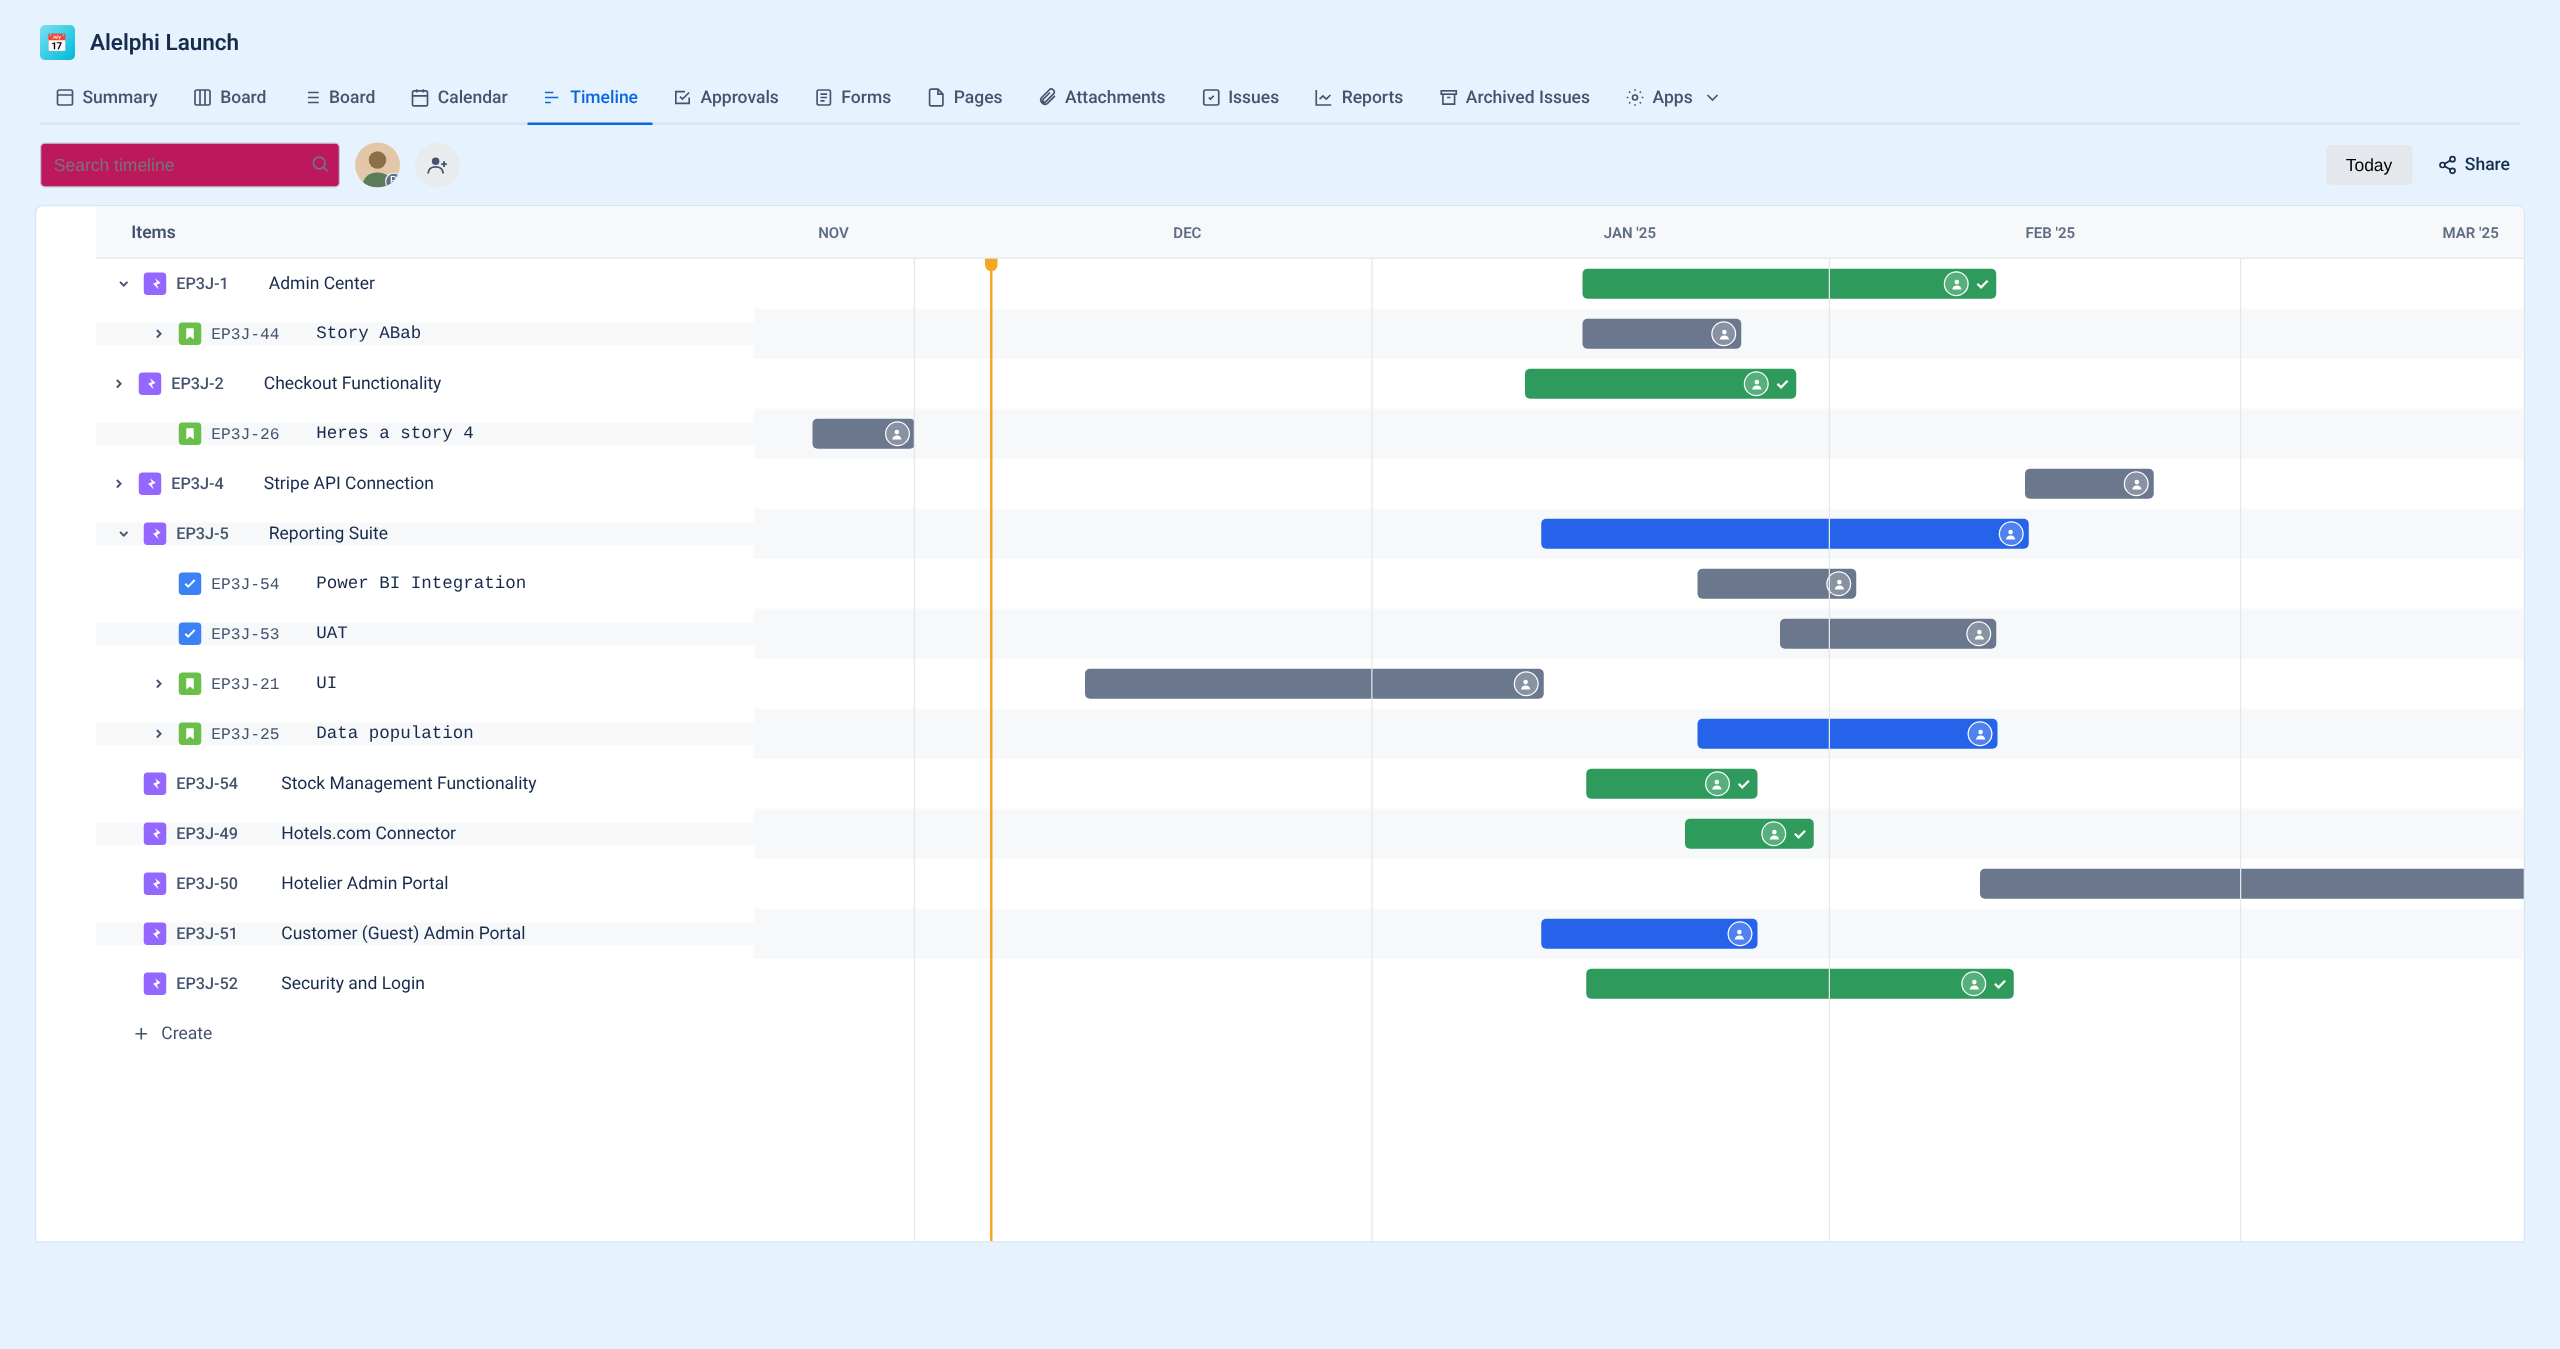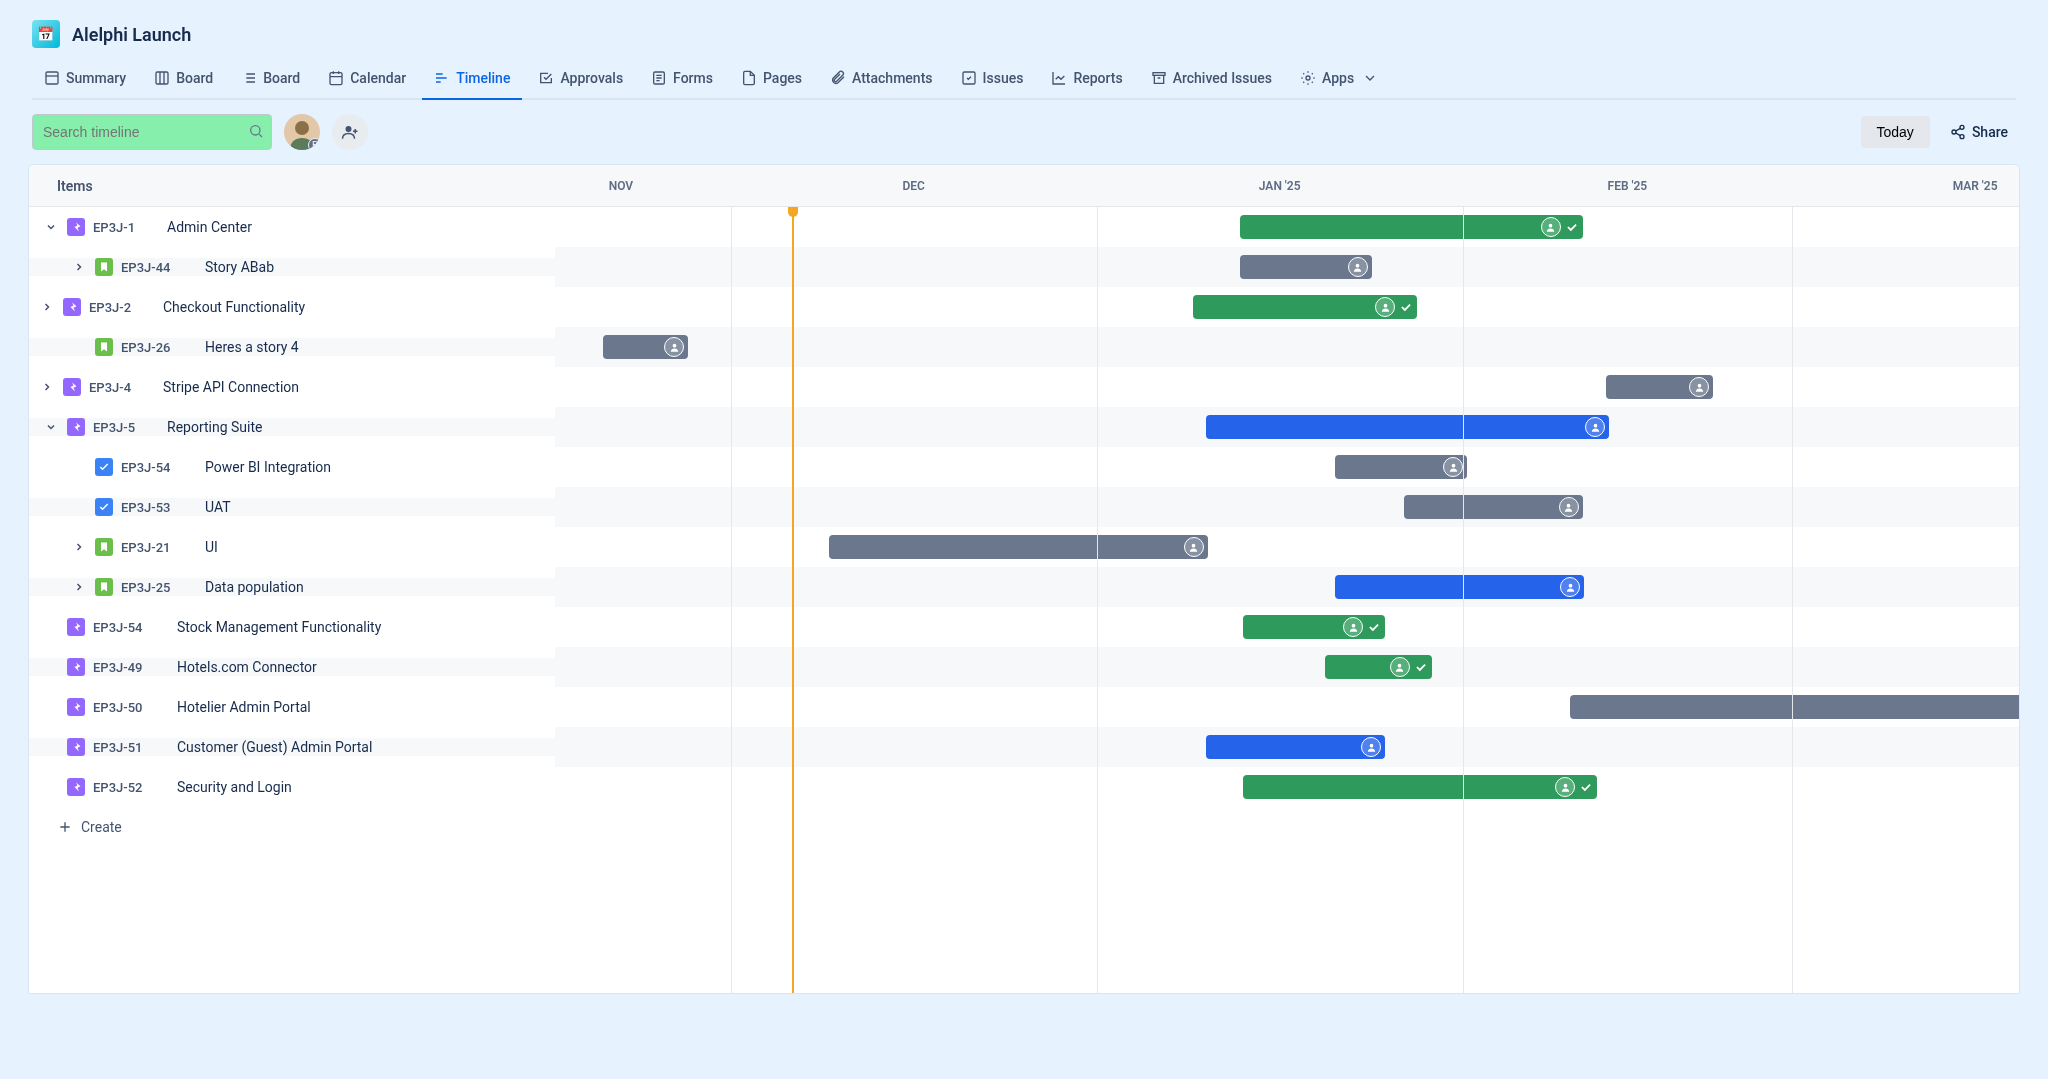--- a/index.html
+++ b/index.html
@@ -8,30 +8,30 @@
 .header { padding: 20px 32px 0 32px; }
 .title-row { display: flex; align-items: center; gap: 12px; margin-bottom: 12px; }
 .project-icon { width: 28px; height: 28px; border-radius: 4px; background: linear-gradient(135deg,#79e2f2,#00b8d9); display:flex; align-items:center; justify-content:center; font-size:14px;}
 .project-title { font-size: 18px; font-weight: 600; }
 .tabs { display: flex; gap: 4px; border-bottom: 2px solid #d6e6f5; }
 .tab { display: flex; align-items: center; gap: 6px; padding: 10px 12px 12px; color:#44546F; font-weight:500; cursor:pointer; border-bottom: 2px solid transparent; margin-bottom:-2px;}
 .tab.active { color:#0c66e4; border-bottom-color:#0c66e4; }
 .tab svg { width:16px; height:16px; }
 .toolbar { display:flex; align-items:center; padding: 14px 32px; gap: 12px; }
 .search-wrap { position:relative; }
-.search { width: 240px; height: 36px; border:1px solid #c1c7d0; border-radius:4px; padding:0 30px 0 10px; background:#86efac; font-size:14px; }
+.search { width: 240px; height: 36px; border:1px solid #c1c7d0; border-radius:4px; padding:0 30px 0 10px; background:#be185d; font-size:14px; }
 .search-icon { position:absolute; right:8px; top:9px; color:#6b778c; }
 .avatar { width:36px; height:36px; border-radius:50%; background:#e2c7a8; display:flex; align-items:center; justify-content:center; overflow:hidden; position:relative; }
 .avatar-badge { position:absolute; bottom:-2px; right:-2px; background:#626f86; color:#fff; font-size:10px; width:14px; height:14px; border-radius:50%; display:flex; align-items:center; justify-content:center; border:1px solid #e6f2fd;}
 .add-person { width:36px; height:36px; border-radius:50%; background:#e9ecef; display:flex; align-items:center; justify-content:center; color:#44546F; cursor:pointer;}
 .toolbar-right { margin-left:auto; display:flex; gap:12px; align-items:center; }
 .btn-today { background:#e4e7ec; border:none; padding:8px 16px; border-radius:4px; font-weight:500; cursor:pointer; font-size:14px; }
 .btn-share { display:flex; align-items:center; gap:6px; font-weight:500; cursor:pointer; padding:8px 8px; }
 
-.timeline-wrap { margin: 0 28px; background:#fff; border:1px solid #d6e6f5; border-radius:6px 6px 0 0; overflow:hidden; height: 830px; position:relative;}
+.timeline-wrap { margin: 0 28px; background:#fff; border:1px solid #d6e6f5; border-radius:6px 6px 0 0; overflow:hidden; height: 830px; position:relative;padding-left:48px;}
 .grid-head { display:flex; height:42px; border-bottom:1px solid #e4e7ec; background:#f7f8fa; }
 .items-col { width:526px; flex-shrink:0; padding:0 28px; display:flex; align-items:center; font-weight:600; color:#44546F; }
 .time-col { flex:1; position:relative; }
 .month-label { position:absolute; top:0; height:42px; display:flex; align-items:center; justify-content:center; font-size:12px; font-weight:600; color:#5e6c84; }
 .vline { position:absolute; top:0; bottom:0; width:1px; background:#e4e7ec; }
 .today-line { position:absolute; top:0; bottom:0; width:2px; background:#f5a623; z-index:3;}
 .today-marker { position:absolute; top:0; width:10px; height:10px; background:#f5a623; border-radius:0 0 50% 50%; transform:translateX(-4px); z-index:4;}
 
 .rows { position:relative; }
 .row { display:flex; height:40px; align-items:center; }
@@ -42,21 +42,21 @@
 .chev { width:16px; display:flex; justify-content:center; color:#44546F; cursor:pointer;}
 .chev-spacer { width:16px; }
 .type-ic { width:18px; height:18px; border-radius:3px; display:flex; align-items:center; justify-content:center; flex-shrink:0;}
 .type-epic { background:#9467ff; }
 .type-story { background:#6abf4b; }
 .type-task { background:#3b82f6; }
 .type-ic svg { width:12px; height:12px; }
 .item-key { color:#44546F; font-size:13px; font-weight:500; min-width:66px;}
 .item-key-wide { min-width:76px; }
 .item-title { font-size:14px; }
-.indent-1 { padding-left: 42px !important; }
+.indent-1 { padding-left: 42px !important; font-family: Liberation Mono, monospace; }
 
 .bar { position:absolute; top:8px; height:24px; border-radius:4px; display:flex; align-items:center; justify-content:flex-end; padding-right:4px; gap:4px;}
 .bar.green { background:#2e9b5c; }
 .bar.slate { background:#6b778c; }
 .bar.blue  { background:#2563eb; }
 .assignee-ic { width:20px; height:20px; border-radius:50%; background:#ffffff33; border:1.5px solid #fff; display:flex; align-items:center; justify-content:center; }
 .assignee-ic svg { width:11px; height:11px; }
 .check-ic { color:#fff; }
 
 .create-row { display:flex; align-items:center; gap:8px; padding:12px 28px; color:#44546F; cursor:pointer; font-weight:400; }

